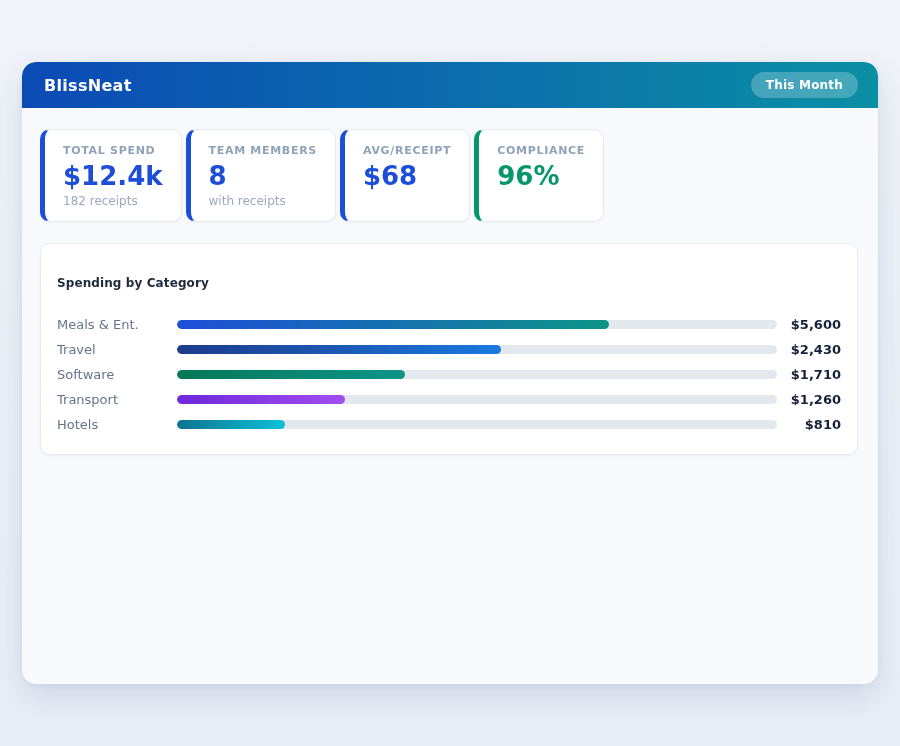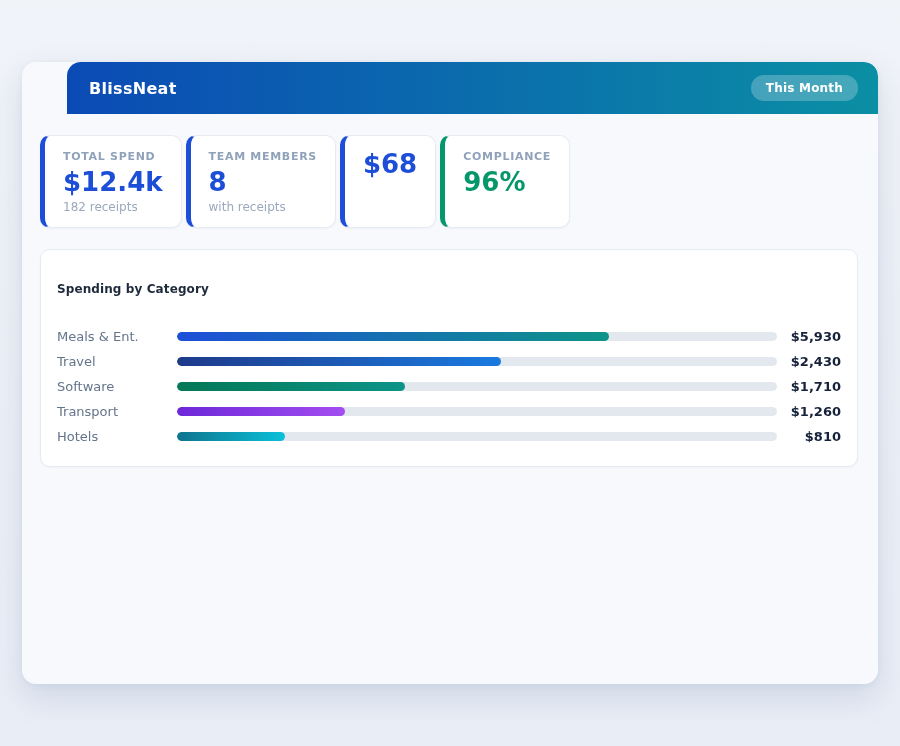--- a/index.html
+++ b/index.html
@@ -11,25 +11,24 @@
   }
   .page { padding: 62px 22px; }
   .app {
     width: 856px; height: 622px;
     background: #f7f9fc;
     border-radius: 14px;
     box-shadow: 0 14px 34px rgba(30, 60, 120, 0.13), 0 2px 6px rgba(30,60,120,0.06);
     overflow: hidden;
   }
   header {
-    height: 52px;
+    height: 46px;
     display: flex; align-items: center; justify-content: space-between;
     padding: 0 20px 0 22px;
     border-radius: 14px 14px 0 0;
-    margin-left: 45px;
   }
   .app-title {
     color: #ffffff; font-size: 16px; font-weight: bold; letter-spacing: 0.3px;
   }
   .badge {
     color: #ffffff; font-size: 12px; font-weight: bold;
     background: rgba(255,255,255,0.24);
     padding: 6px 15px; border-radius: 999px;
     letter-spacing: 0.2px;
     cursor: pointer;
@@ -54,21 +53,21 @@
   .stat-sub:empty { display: none; }
   .chart-card {
     margin-top: 21px;
     background: #ffffff;
     border: 1px solid #e6ebf2;
     border-radius: 10px;
     padding: 16px 16px 17px 16px;
     box-shadow: 0 1px 2px rgba(16,42,94,0.04);
   }
   .chart-title { font-size: 12px; font-weight: bold; color: #1e293b; letter-spacing: 0.1px; margin-top: 16px; }
-  .chart-rows { margin-top: 28px; }
+  .chart-rows { margin-top: 22px; }
   .cat-row {
     display: grid;
     grid-template-columns: 120px 1fr 64px;
     align-items: center;
     height: 25px;
   }
   .cat-label { font-size: 13px; color: #64748b; }
   .bar-track {
     height: 9px; background: #e3e8ef; border-radius: 999px;
     overflow: hidden; position: relative;
@@ -94,39 +93,40 @@
           <div class="stat-label">TOTAL SPEND</div>
           <div class="stat-value" style="color: rgb(29, 78, 216);">$12.4k</div>
           <div class="stat-sub">182 receipts</div>
         </div>
         <div class="stat-card" style="border-left-color: rgb(29, 78, 216);">
           <div class="stat-label">TEAM MEMBERS</div>
           <div class="stat-value" style="color: rgb(29, 78, 216);">8</div>
           <div class="stat-sub">with receipts</div>
         </div>
         <div class="stat-card" style="border-left-color: rgb(29, 78, 216);">
+          <div class="stat-label">AVG/RECEIPT</div>
           <div class="stat-value" style="color: rgb(29, 78, 216);">$68</div>
 
         </div>
         <div class="stat-card" style="border-left-color: rgb(5, 150, 105);">
           <div class="stat-label">COMPLIANCE</div>
           <div class="stat-value" style="color: rgb(5, 150, 105);">96%</div>
 
         </div>
       </section>
 
       <section class="chart-card">
         <h2 class="chart-title">Spending by Category</h2>
         <div class="chart-rows" id="chart-rows">
             <div class="cat-row">
               <span class="cat-label">Meals &amp; Ent.</span>
               <div class="bar-track" style="background: rgb(227, 232, 239);">
                 <div class="bar-fill" style="width: 72%; background: linear-gradient(90deg, rgb(29, 78, 216), rgb(13, 148, 136));"></div>
               </div>
-              <span class="cat-value">$5,930</span>
+              <span class="cat-value">$5,600</span>
             </div>
             <div class="cat-row">
               <span class="cat-label">Travel</span>
               <div class="bar-track" style="background: rgb(227, 232, 239);">
                 <div class="bar-fill" style="width: 54%; background: linear-gradient(90deg, rgb(30, 58, 138), rgb(26, 122, 224));"></div>
               </div>
               <span class="cat-value">$2,430</span>
             </div>
             <div class="cat-row">
               <span class="cat-label">Software</span>

